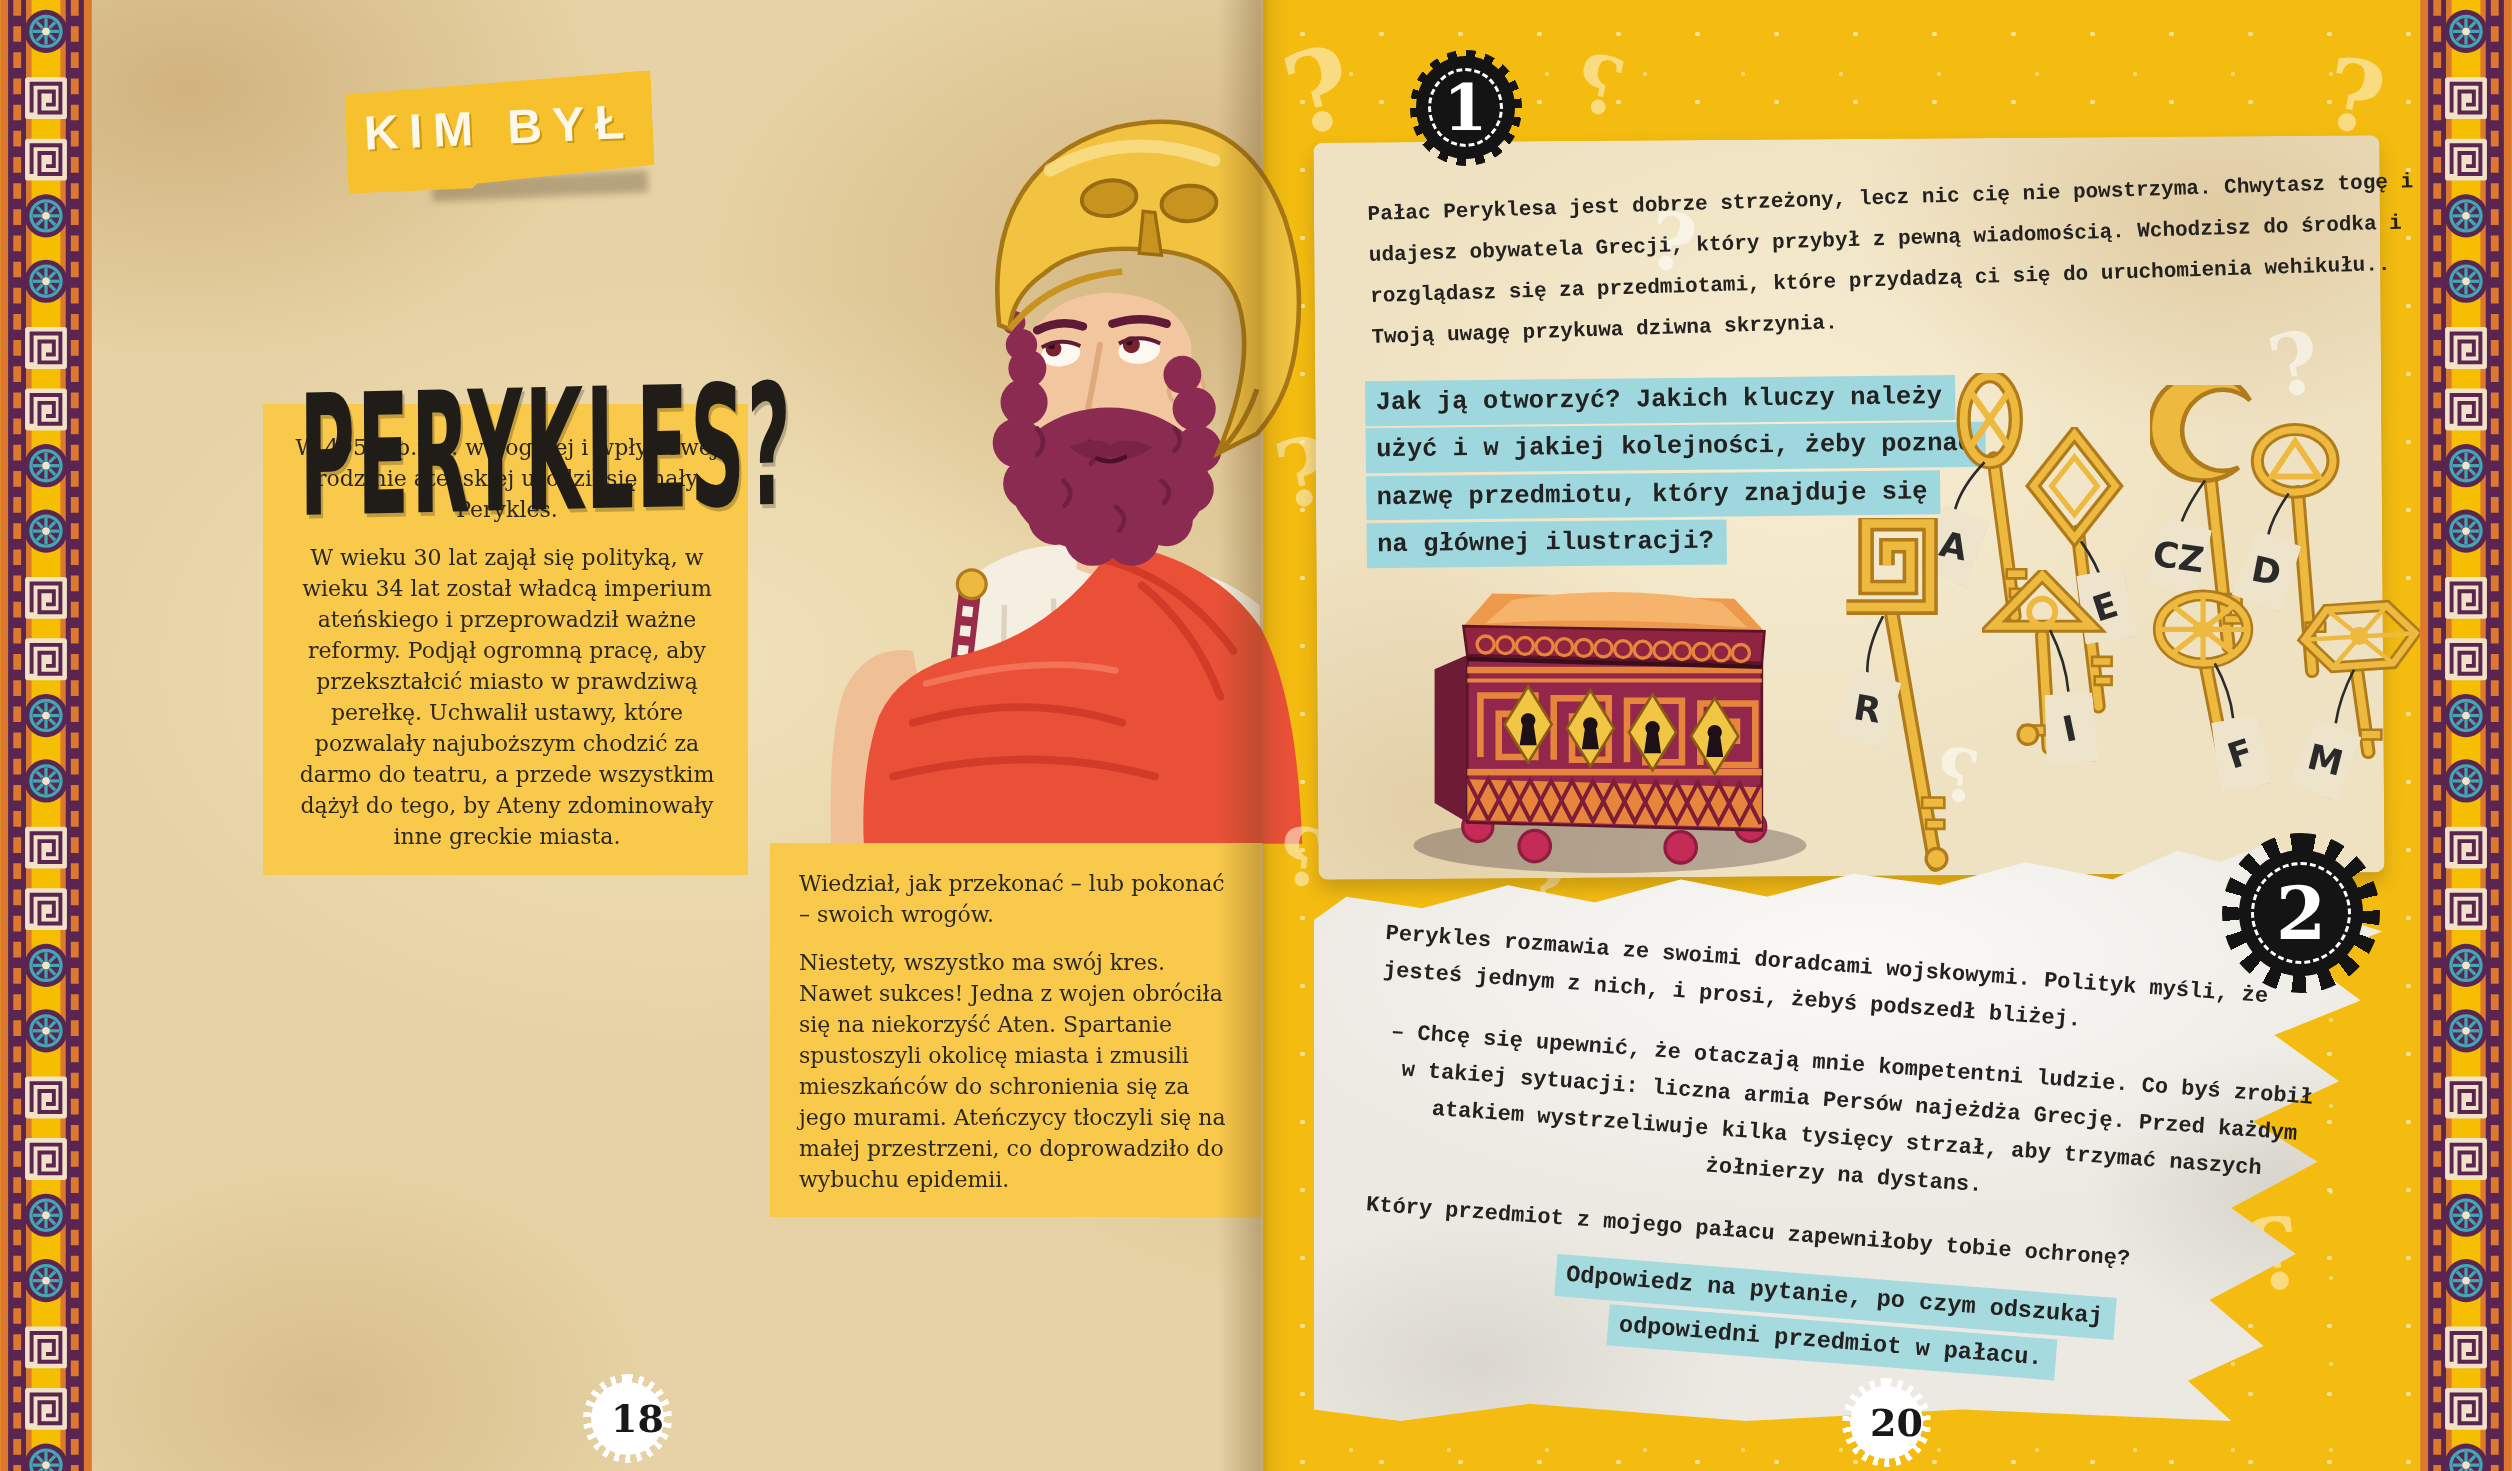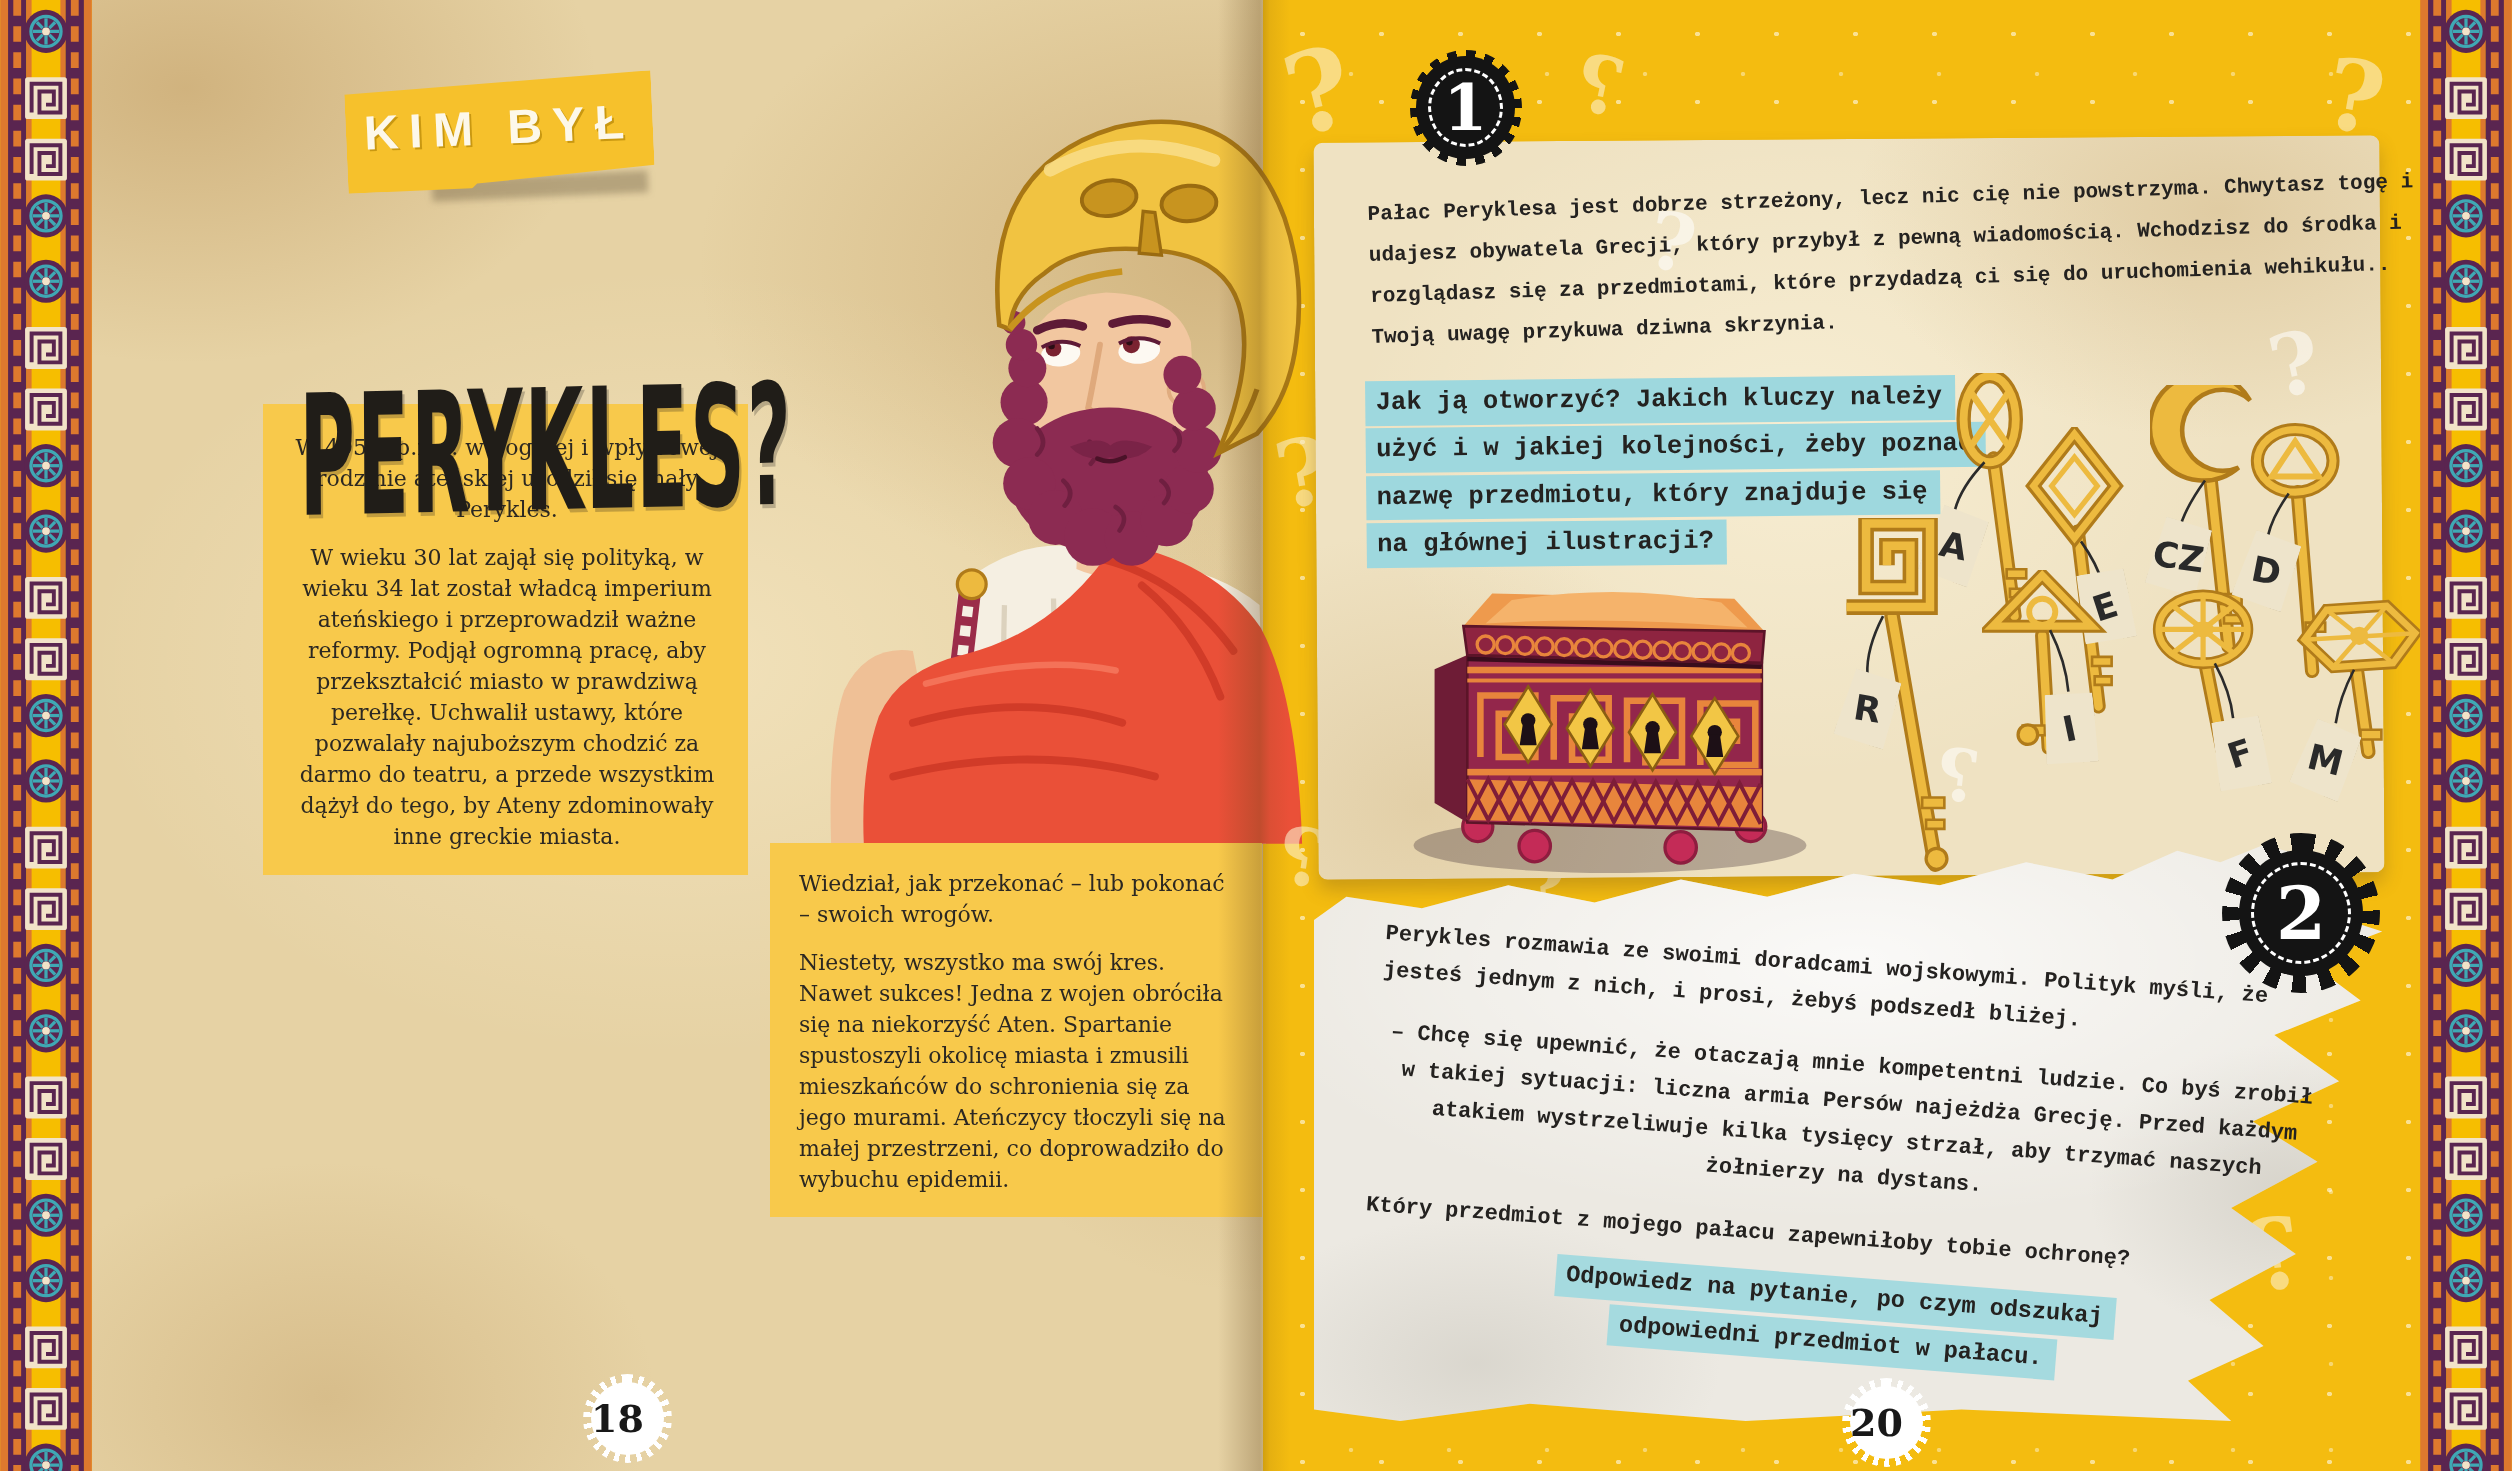--- a/index.html
+++ b/index.html
@@ -37,21 +37,21 @@
     transform:scale(.88,1.95) rotate(-.6deg);transform-origin:left top;white-space:nowrap;
     text-shadow:2.6px 2px 0 rgba(32,29,24,.25);}
   .ycol{position:absolute;background:#F8C94B;color:#2c2822;box-sizing:border-box;z-index:4;
     font-family:"DejaVu Serif","Liberation Serif",serif;font-size:22px;line-height:31px;}
   #col1{left:171px;top:404px;width:485px;padding:27.5px 26px 23.6px 29px;text-align:center;}
   #col2{left:678px;top:843px;width:492px;padding:25px 26px 22px 29px;}
   .ycol p{margin:0 0 17px 0;}
   .ycol p:last-child{margin-bottom:0;}
   
   .stamp{position:absolute;width:73px;height:73px;background:#fff;border-radius:50%;z-index:36;
-    display:flex;align-items:center;justify-content:flex-start;}
+    display:flex;align-items:center;justify-content:flex-end;}
   .stamp::before{content:"";position:absolute;inset:-7.9px;border-radius:50%;
     background:repeating-conic-gradient(#fff 0deg 7deg, transparent 7deg 16deg);}
   .stamp span{position:relative;font-family:"DejaVu Serif",serif;font-weight:bold;font-size:38px;color:#181818;}
   
   #zagadki-band{position:absolute;left:1649px;top:13px;width:622px;height:139px;background:#FFC90E;z-index:8;
     display:flex;align-items:center;justify-content:center;}
   #zagadki-band .txt{color:#FCF7EA;font-family:"DejaVu Serif",serif;font-weight:bold;font-size:97px;
     letter-spacing:6.5px;transform:scaleY(1.12);text-shadow:0 0 1.3px rgba(255,255,255,.6);}
   .seal{position:absolute;background:#141414;border-radius:50%;z-index:26;display:flex;align-items:center;justify-content:center;}
   .seal::before{content:"";position:absolute;border-radius:50%;}

